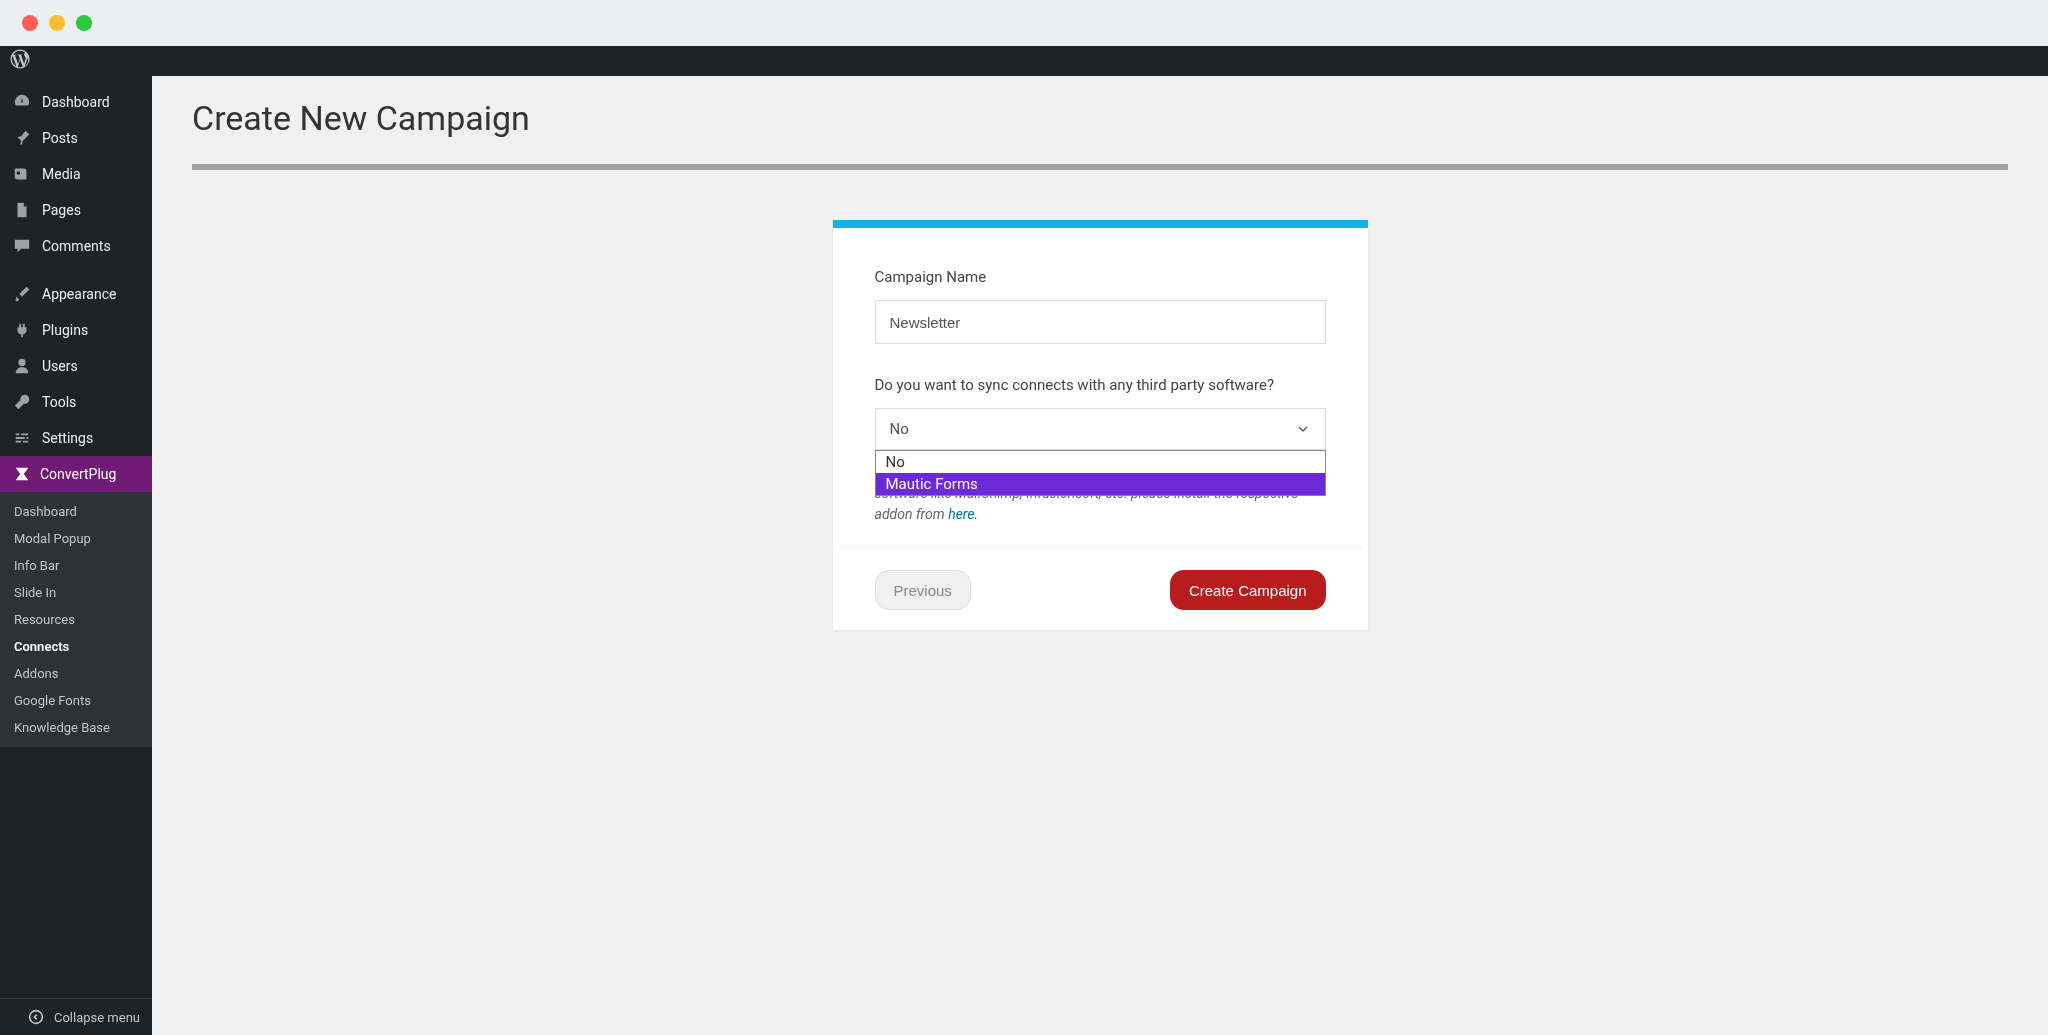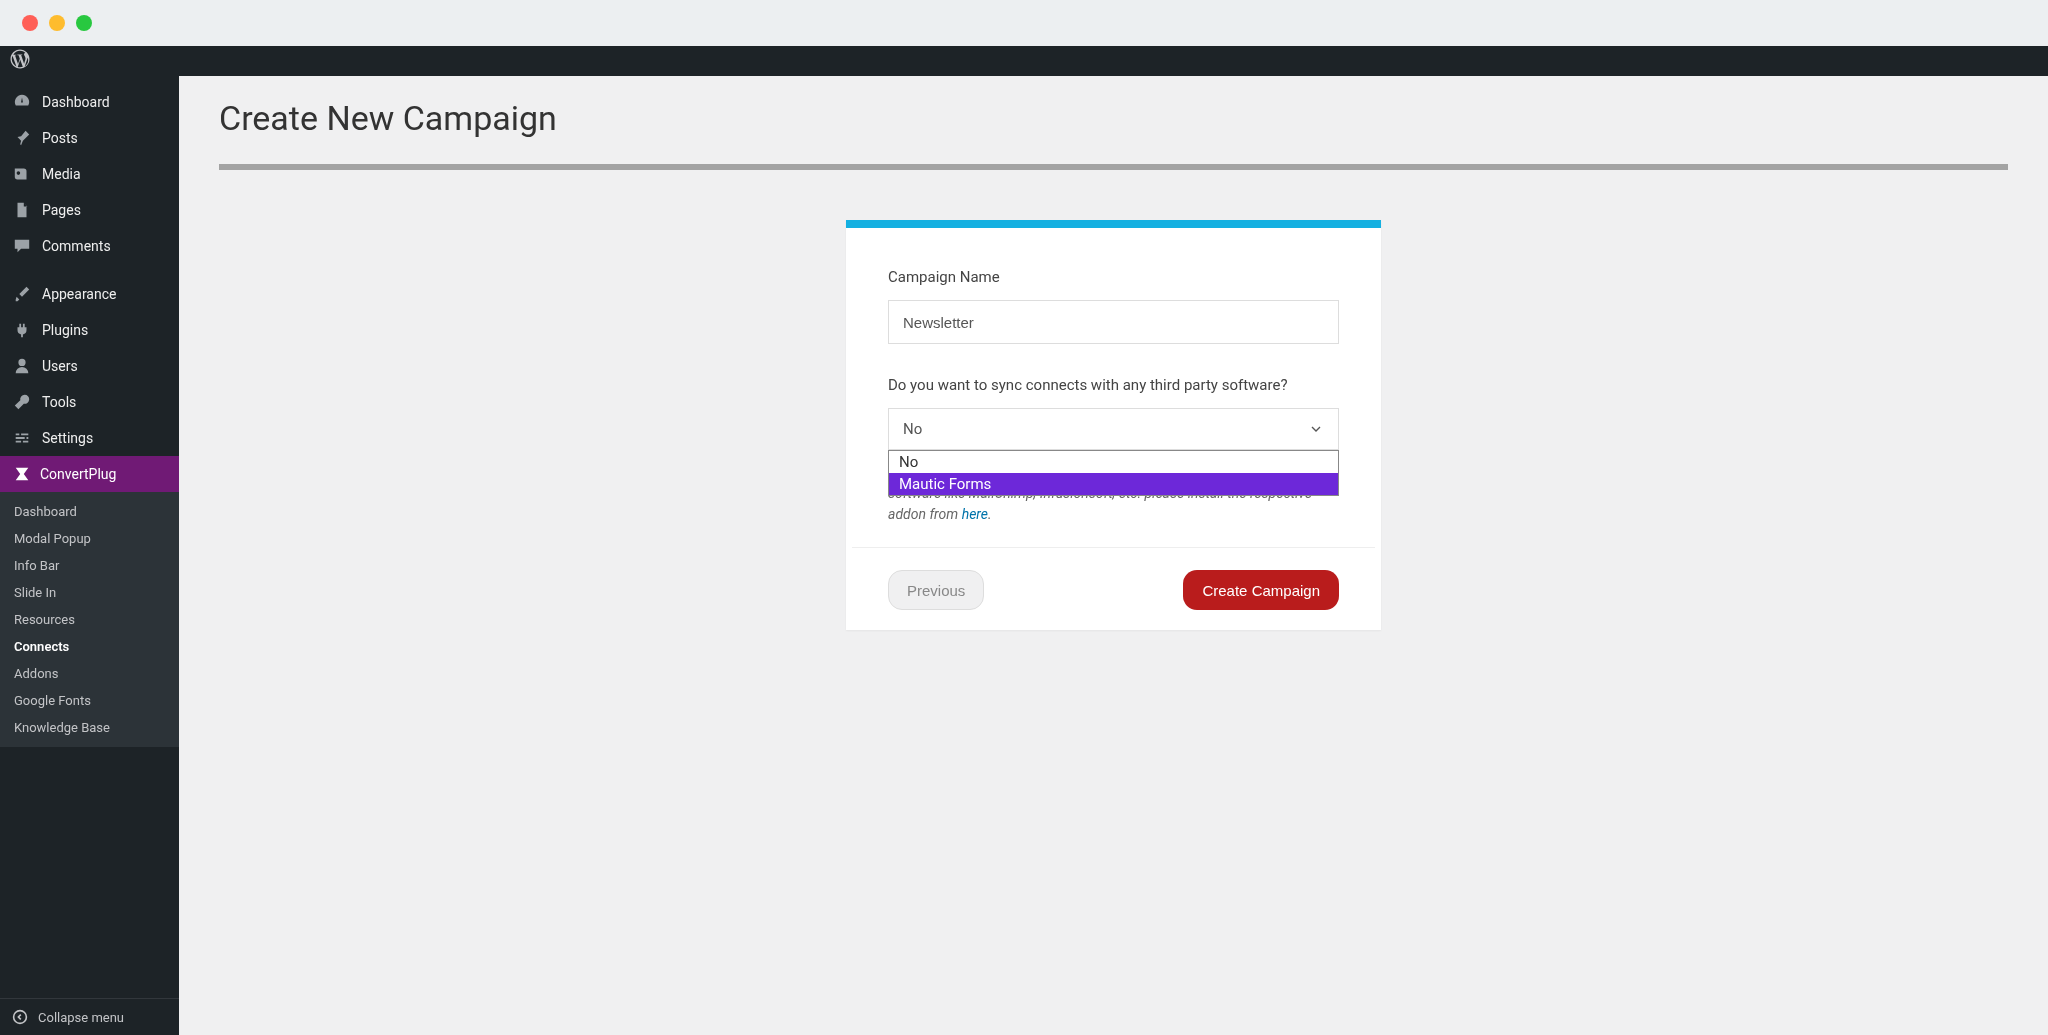--- a/index.html
+++ b/index.html
@@ -8,33 +8,33 @@
     .mac-titlebar { height:46px; background:#eceff1; display:flex; align-items:center; padding-left:22px; gap:11px; }
     .traffic { width:16px; height:16px; border-radius:50%; }
     .t-red{background:#ff5f57;} .t-yel{background:#febc2e;} .t-grn{background:#28c840;}
     
     .wp-adminbar { height:30px; background:#1d2327; display:flex; align-items:center; padding-left:10px; }
     .wp-logo { color:#c3c4c7; }
     .wp-logo svg{width:20px;height:20px;}
     
     .wp-shell { display:flex; min-height:calc(1035px - 46px - 30px); }
     
-    .wp-sidebar { width:179px; background:#1d2327; color:#c3c4c7; font-size:14px; display:flex; flex-direction:column; }
+    .wp-sidebar { width:152px; background:#1d2327; color:#c3c4c7; font-size:14px; display:flex; flex-direction:column; }
     .menu-group { padding-top:8px; }
     .menu-item { display:flex; align-items:center; gap:10px; padding:8px 12px; cursor:pointer; color:#eee; }
     .menu-item.top-gap{margin-top:12px;text-align:right;}
     .menu-item .mi-icon { width:20px; height:20px; display:flex; align-items:center; justify-content:center; color:#9ca2a7; }
     .menu-item .mi-icon svg{width:18px;height:18px;fill:currentColor;}
     .menu-item.active { background:#701a75; color:#fff; position:relative;gap:8px; }
     .menu-item.active .mi-icon{color:#fff;}
     .menu-item.active::after{content:"";position:absolute;right:-8px;top:50%;transform:translateY(-50%);border:8px solid transparent;border-right-color:#f0f0f1;}
     .submenu { background:#2c3338; padding:6px 0; }
     .submenu-item { display:block; padding:6px 14px; font-size:13px; color:#c3c4c7; cursor:pointer; }
     .submenu-item.active{color:#fff;font-weight:600;}
-    .collapse { display:flex; align-items:center; gap:10px; padding:10px 12px; color:#c3c4c7; font-size:13px; cursor:pointer; margin-top:auto; border-top:1px solid #32373c;}
+    .collapse { display:flex; align-items:center; gap:10px; padding:10px 12px; color:#c3c4c7; font-size:13px; cursor:pointer; margin-top:auto; border-top:1px solid #32373c;justify-content:flex-end;}
     .collapse svg{width:16px;height:16px;fill:currentColor;}
     
     .wp-main { flex:1; padding:22px 40px; background:#f0f0f1; }
     .page-title { font-size:34px; font-weight:400; color:#333; padding-bottom:26px; border-bottom:6px solid #a3a3a3; margin-bottom:50px;}
     
     .card { width:535px; margin:0 auto; background:#fff; border-top:8px solid #14b0e1; box-shadow:0 1px 2px rgba(0,0,0,.05); padding:40px 42px 20px;}
     .fld-label{font-size:15px;color:#444;margin-bottom:14px;display:block;}
     .txt-input{width:100%;height:44px;border:1px solid #ddd;padding:0 14px;font-size:15px;color:#555;}
     .blk{margin-bottom:32px;}
     .select-wrap{position:relative;}

